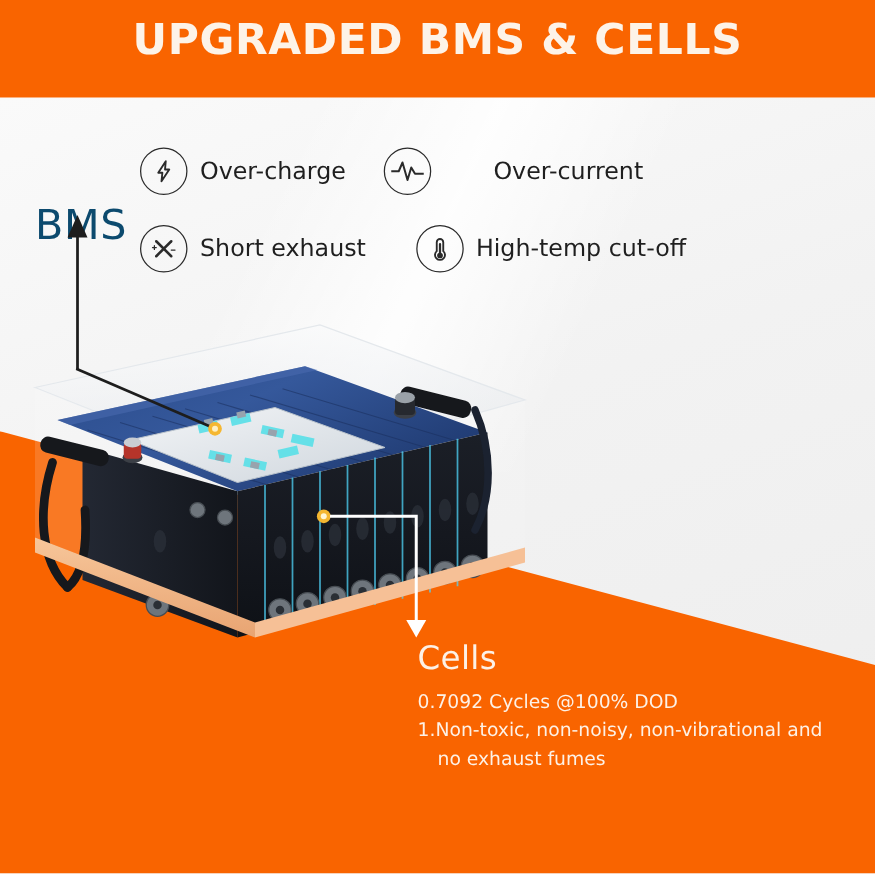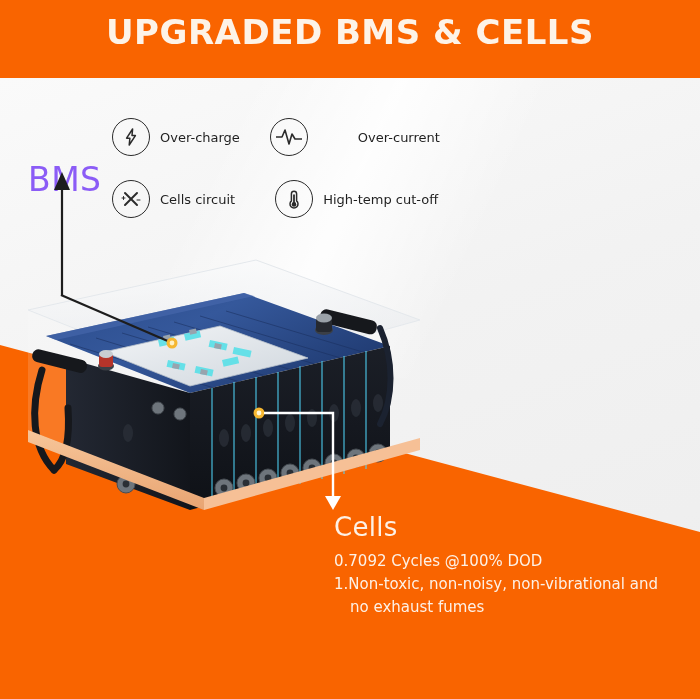--- a/index.html
+++ b/index.html
@@ -82,35 +82,35 @@
     width: 36px; height: 36px;
     border: 1.6px solid #2b2b2b;
     border-radius: 50%;
     display: flex;
     align-items: center;
     justify-content: center;
     flex: none;
   }
   .feat-label {
     margin-left: 10px;
-    font-size: 13px;
+    font-size: 19px;
     color: #1f1f1f;
     white-space: nowrap;
     font-family: "DejaVu Sans", sans-serif;
   }
   .gap-a { margin-left: 34px; }
   .gap-b { margin-left: 30px; gap: 40px; }
   .gap-c { margin-left: 40px; }
 
   
   .bms-label {
     position: absolute;
     left: 28px; top: 160px;
     font-size: 33px;
-    color: #8b5cf6;
+    color: #0c4a6e;
     font-family: "DejaVu Sans", sans-serif;
     letter-spacing: 0.5px;
   }
   .bms-leader {
     position: absolute;
     left: 0; top: 78px;
     width: 700px; height: 621px;
     pointer-events: none;
   }
 
@@ -371,21 +371,21 @@
           <svg width="22" height="22" viewBox="0 0 22 22">
             <line x1="5" y1="5" x2="17" y2="17" stroke="#2b2b2b" stroke-width="2" stroke-linecap="round"></line>
             <line x1="17" y1="5" x2="5" y2="17" stroke="#2b2b2b" stroke-width="2" stroke-linecap="round"></line>
             <g stroke="#2b2b2b" stroke-width="1" stroke-linecap="round">
               <line x1="2" y1="10" x2="5" y2="10"></line>
               <line x1="3.5" y1="8.5" x2="3.5" y2="11.5"></line>
               <line x1="17" y1="12" x2="20" y2="12"></line>
             </g>
           </svg>
         </span>
-        <span class="feat-label">Cells circuit</span>
+        <span class="feat-label">Short exhaust</span>
       </div>
 
       <div class="feat gap-c">
         <span class="feat-icon">
           <svg width="20" height="22" viewBox="0 0 20 22">
             <path d="M10 3.2a2.6 2.6 0 0 0-2.6 2.6v7.1a4 4 0 1 0 5.2 0V5.8A2.6 2.6 0 0 0 10 3.2z" fill="none" stroke="#2b2b2b" stroke-width="1.5"></path>
             <circle cx="10" cy="16.4" r="2.3" fill="#2b2b2b"></circle>
             <line x1="10" y1="7.2" x2="10" y2="14.6" stroke="#2b2b2b" stroke-width="1.8" stroke-linecap="round"></line>
           </svg>
         </span>

